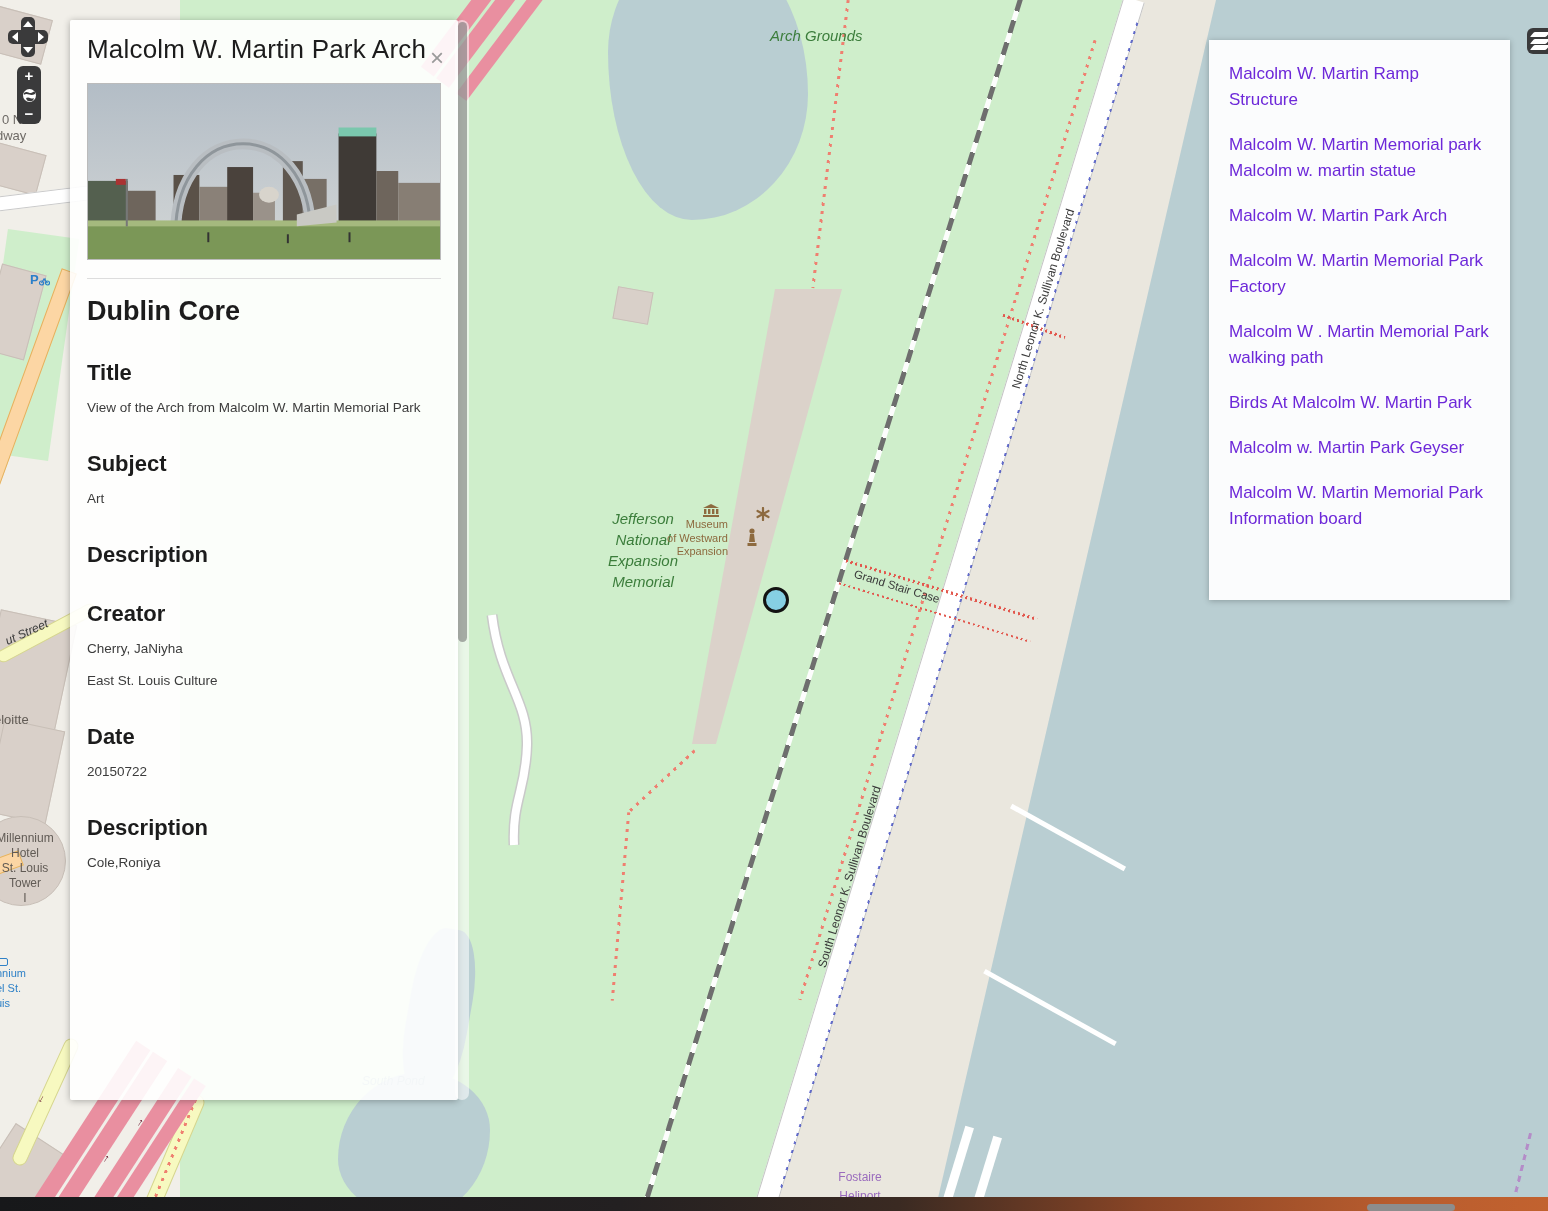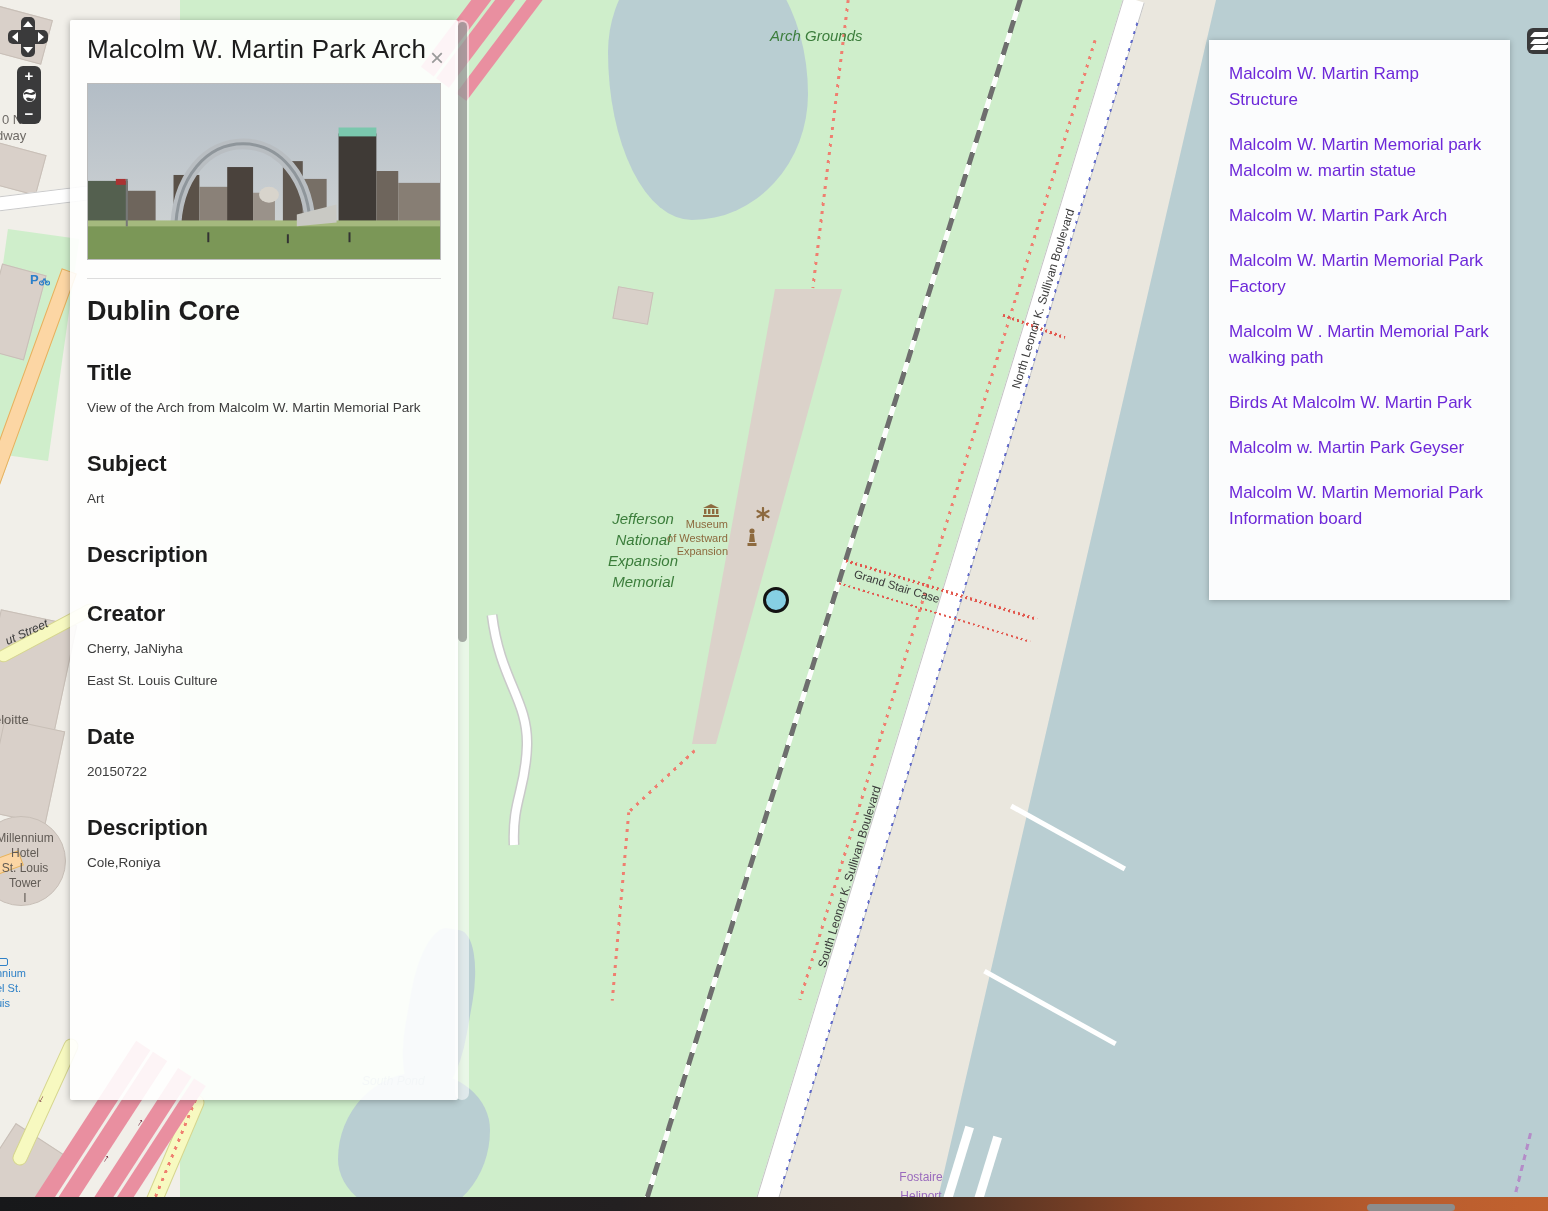--- a/index.html
+++ b/index.html
@@ -195,21 +195,21 @@
     </svg>
     <div class="map-label lbl-brown" style="left:628px; top:518px; width:100px; line-height:13.5px; white-space:normal;text-align:right;">
       <div>Museum</div>
       <div>of Westward</div>
       <div>Expansion</div>
     </div>
 
     <div class="map-label lbl-street" style="left:940px; top:279px; width:214px; transform:rotate(-73deg);">North Leonor K. Sullivan Boulevard</div>
     <div class="map-label lbl-street" style="left:746px; top:858px; width:214px; transform:rotate(-73deg);">South Leonor K. Sullivan Boulevard</div>
 
-    <div class="map-label lbl-purple" style="left:881px; top:1168px; width:80px; white-space:normal;">
+    <div class="map-label lbl-purple" style="left:820px; top:1168px; width:80px; white-space:normal;">
       <div>Fostaire</div>
       <div>Heliport</div>
     </div>
 
     <div class="map-label lbl-water" style="left:362px; top:1074px;">South Pond</div>
 
     <div class="map-label lbl-grey" style="left:2px; top:112px;">0 N</div>
     <div class="map-label lbl-grey" style="left:-4px; top:128px;">dway</div>
     <div class="map-label lbl-street" style="left:4px; top:625px; transform:rotate(-24deg); font-style:italic;">ut Street</div>
     <div class="map-label lbl-building" style="left:-6px; top:712px; font-size:13px;">eloitte</div>

